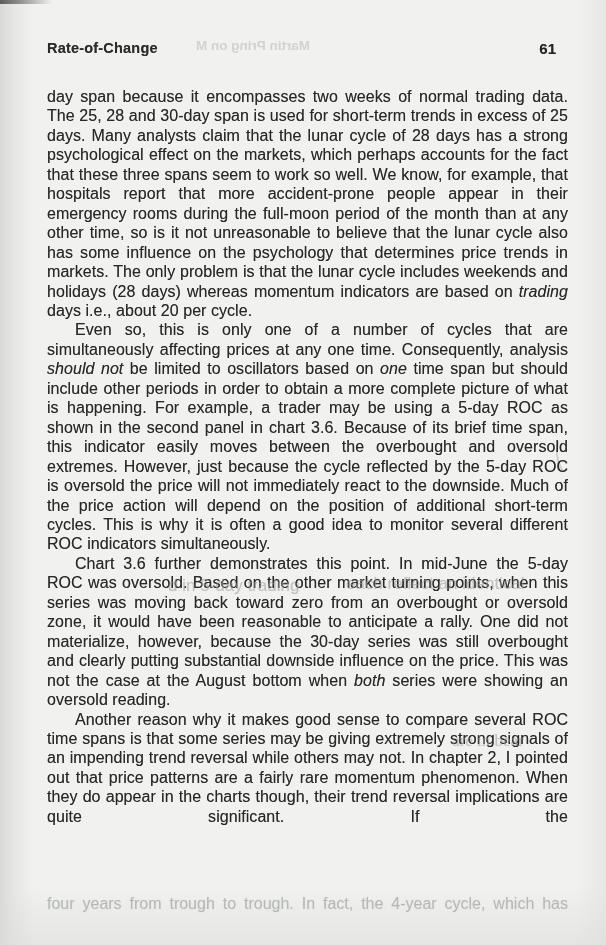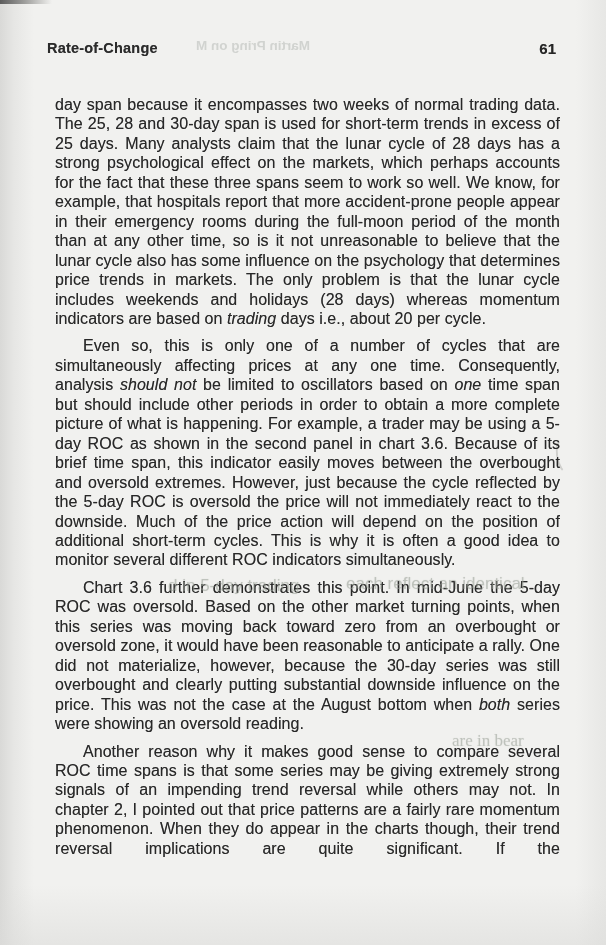--- a/index.html
+++ b/index.html
@@ -54,21 +54,21 @@
   }
   
   .body-text{
     position:absolute;left:47px;top:87px;width:521px;
     font-size:16px;line-height:19.45px;
     color:#282828;
     text-align:justify;
     text-shadow:0 0 0.5px rgba(40,40,40,0.5);
     letter-spacing:0.05px;
   }
-  .body-text p{margin:8px;}
+  .body-text p{margin:0;}
   .body-text p.indent{text-indent:28px;}
   .body-text p:last-child{text-align-last:justify;}
   .body-text em{font-style:italic;}
   
   .ghost{
     position:absolute;
     color:rgba(152,160,150,0.42);
     font-size:17px;
     white-space:nowrap;
     text-shadow:0 0 1px rgba(152,160,150,0.3);
@@ -115,14 +115,15 @@
   <div class="body-text">
       <p>day span because it encompasses two weeks of normal trading data. The 25, 28 and 30-day span is used for short-term trends in excess of 25 days. Many analysts claim that the lunar cycle of 28 days has a strong psychological effect on the markets, which perhaps accounts for the fact that these three spans seem to work so well. We know, for example, that hospitals report that more accident-prone people appear in their emergency rooms during the full-moon period of the month than at any other time, so is it not unreasonable to believe that the lunar cycle also has some influence on the psychology that determines price trends in markets. The only problem is that the lunar cycle includes weekends and holidays (28 days) whereas momentum indicators are based on <em>trading</em> days i.e., about 20 per cycle.</p>
       <p class="indent">Even so, this is only one of a number of cycles that are simultaneously affecting prices at any one time. Consequently, analysis <em>should not</em> be limited to oscillators based on <em>one</em> time span but should include other periods in order to obtain a more complete picture of what is happening. For example, a trader may be using a 5-day ROC as shown in the second panel in chart 3.6. Because of its brief time span, this indicator easily moves between the overbought and oversold extremes. However, just because the cycle reflected by the 5-day ROC is oversold the price will not immediately react to the downside. Much of the price action will depend on the position of additional short-term cycles. This is why it is often a good idea to monitor several different ROC indicators simultaneously.</p>
       <p class="indent">Chart 3.6 further demonstrates this point. In mid-June the 5-day ROC was oversold. Based on the other market turning points, when this series was moving back toward zero from an overbought or oversold zone, it would have been reasonable to anticipate a rally. One did not materialize, however, because the 30-day series was still overbought and clearly putting substantial downside influence on the price. This was not the case at the August bottom when <em>both</em> series were showing an oversold reading.</p>
       <p class="indent">Another reason why it makes good sense to compare several ROC time spans is that some series may be giving extremely strong signals of an impending trend reversal while others may not. In chapter 2, I pointed out that price patterns are a fairly rare momentum phenomenon. When they do appear in the charts though, their trend reversal implications are quite significant. If the</p>
     </div>
 
   <div class="ghost ghost-mid-left">d in 5-day trading</div>
   <div class="ghost ghost-mid-right">each reflect an identical</div>
   <div class="ghost ghost-bear">are in bear</div>
+  <div class="ghost ghost-bottom ghost-bottom-2">four years from trough to trough. In fact, the 4-year cycle, which has</div>
 
 </div>
 
 </body></html>

